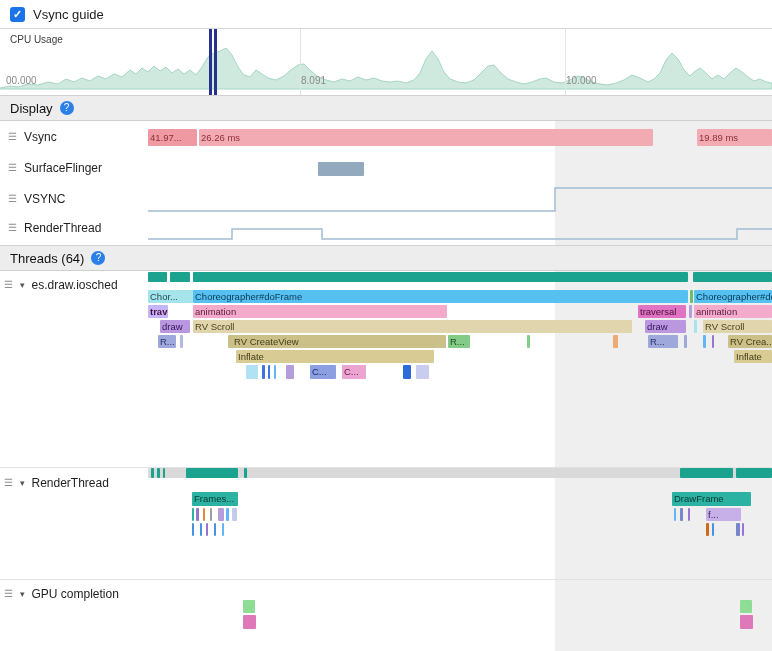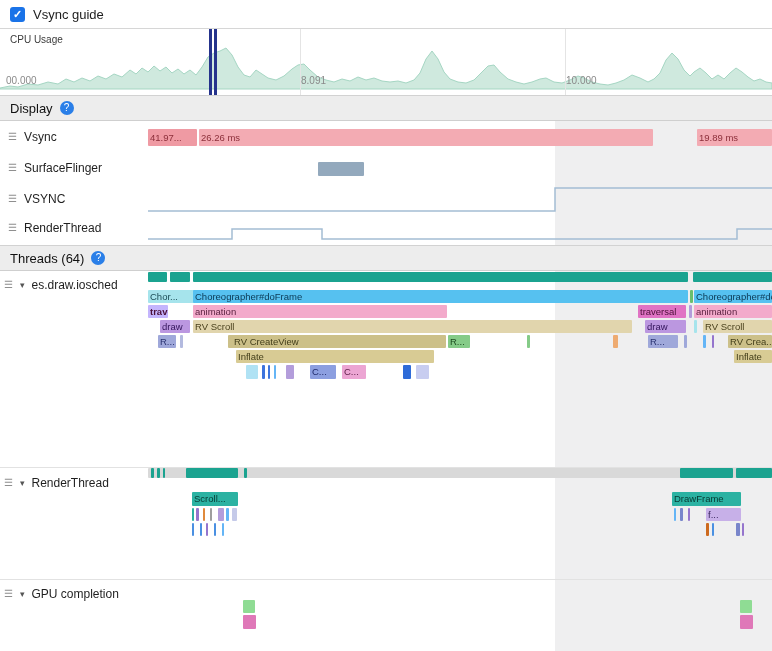--- a/index.html
+++ b/index.html
@@ -191,22 +191,22 @@
       <div class="slice" style="left: 0px; width: 624px; background: rgb(217, 217, 217);"></div>
       <div class="slice" style="left: 3px; width: 3px; background: rgb(27, 163, 144);"></div>
       <div class="slice" style="left: 9px; width: 3px; background: rgb(27, 163, 144);"></div>
       <div class="slice" style="left: 15px; width: 2px; background: rgb(27, 163, 144);"></div>
       <div class="slice" style="left: 38px; width: 52px; background: rgb(27, 163, 144);"></div>
       <div class="slice" style="left: 96px; width: 3px; background: rgb(27, 163, 144);"></div>
       <div class="slice" style="left: 532px; width: 53px; background: rgb(27, 163, 144);"></div>
       <div class="slice" style="left: 588px; width: 36px; background: rgb(27, 163, 144);"></div>
     </div>
   <div class="track" style="top:492px;height:14px;line-height:14px;">
-      <div class="slice" style="left: 44px; width: 46px; background: rgb(43, 178, 162); color: rgb(7, 56, 50);">Scroll...</div>
-      <div class="slice" style="left: 524px; width: 69px; background: rgb(43, 178, 162); color: rgb(7, 56, 50);">DrawFrame</div>
+      <div class="slice" style="left: 44px; width: 46px; background: rgb(43, 178, 162); color: rgb(7, 56, 50);">Frames...</div>
+      <div class="slice" style="left: 524px; width: 79px; background: rgb(43, 178, 162); color: rgb(7, 56, 50);">DrawFrame</div>
     </div>
   <div class="track" style="top:508px;height:13px;line-height:13px;">
       <div class="slice" style="left: 44px; width: 2px; background: rgb(43, 178, 162);"></div>
       <div class="slice" style="left: 48px; width: 3px; background: rgb(149, 117, 205);"></div>
       <div class="slice" style="left: 55px; width: 2px; background: rgb(224, 138, 60);"></div>
       <div class="slice" style="left: 62px; width: 2px; background: rgb(158, 158, 158);"></div>
       <div class="slice" style="left: 70px; width: 6px; background: rgb(179, 157, 219);"></div>
       <div class="slice" style="left: 78px; width: 3px; background: rgb(100, 181, 246);"></div>
       <div class="slice" style="left: 84px; width: 5px; background: rgb(197, 202, 233);"></div>
       <div class="slice" style="left: 526px; width: 2px; background: rgb(100, 181, 246);"></div>

